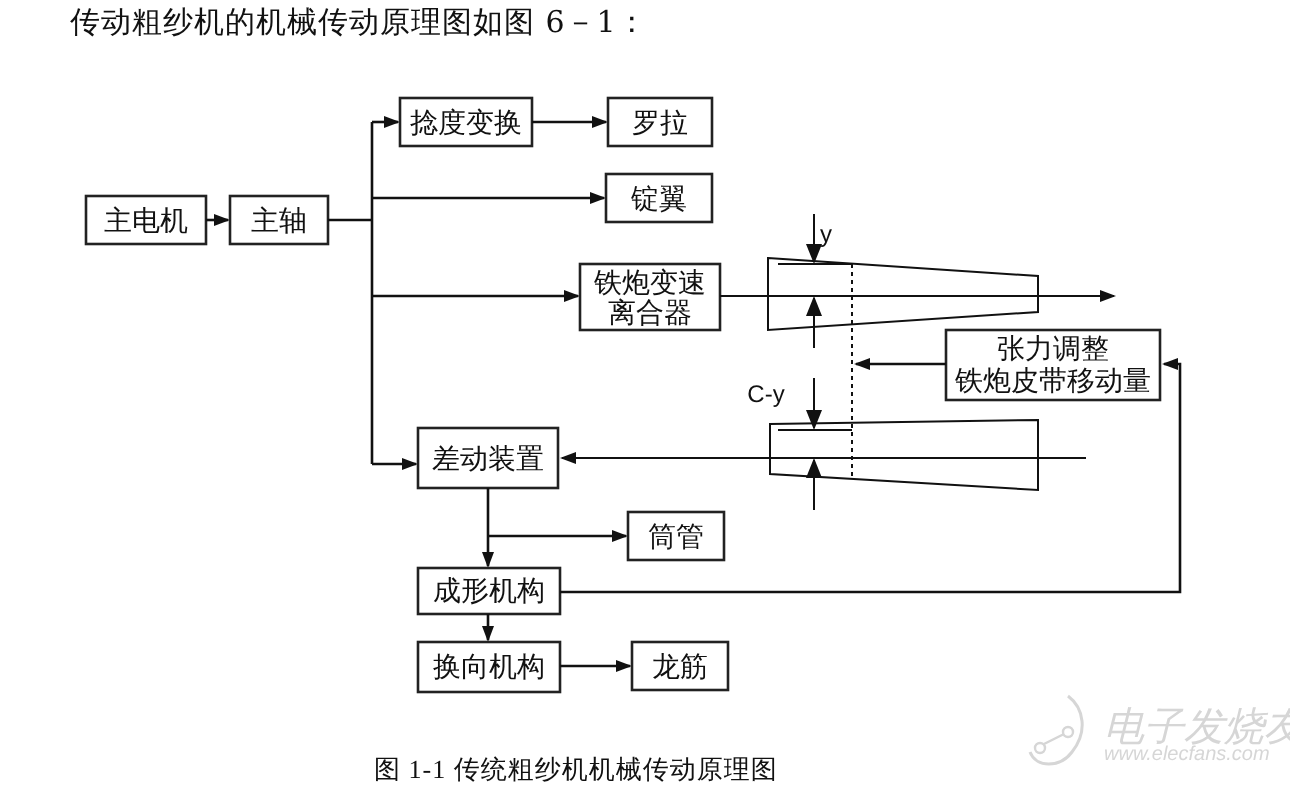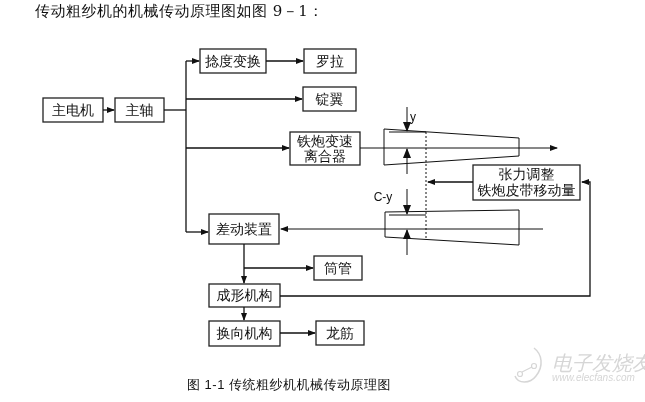--- a/index.html
+++ b/index.html
@@ -7,30 +7,30 @@
          font-family: "DejaVu Serif", "Liberation Serif", serif; color: #111; }
   .intro { position: absolute; left: 35px; top: 2px; font-size: 15px; letter-spacing: 0.5px; }
   svg { position: absolute; left: 0; top: 0; }
   .box { fill: #ffffff; stroke: #222; stroke-width: 1.3; }
   .ln { stroke: #111; stroke-width: 1.3; fill: none; }
   .thin { stroke: #111; stroke-width: 1; fill: none; }
   .dash { stroke: #111; stroke-width: 1; stroke-dasharray: 2 2; fill: none; }
   .lbl { font-size: 14px; fill: #111; font-family: "DejaVu Serif", "Liberation Serif", serif; }
   .sm { font-size: 12px; fill: #111; font-family: "Liberation Sans", sans-serif; }
   .caption { position: absolute; left: 187px; top: 376px; font-size: 13px; letter-spacing: 0.5px;
-             font-family: Liberation Sans, sans-serif; }
+             font-family: Liberation Serif, serif; }
   .wm { position: absolute; left: 512px; top: 344px; color: #d6d6d6; }
   .wm-cn { position: absolute; left: 40px; top: 6px; font-size: 20px; font-style: italic; white-space: nowrap; }
   .wm-url { position: absolute; left: 40px; top: 28px; font-size: 10px; white-space: nowrap;
             font-family: "Liberation Sans", sans-serif; font-style: italic; }
 </style>
 </head>
 <body>
 
-<div class="intro">传动粗纱机的机械传动原理图如图 9－1：</div>
+<div class="intro">传动粗纱机的机械传动原理图如图 6－1：</div>
 
 <svg width="645" height="402" viewBox="0 0 645 402">
   <defs>
     <marker id="ah" markerWidth="8" markerHeight="8" refX="7" refY="4" orient="auto" markerUnits="userSpaceOnUse">
       <path d="M0,1 L8,4 L0,7 Z" fill="#111"></path>
     </marker>
     <marker id="ahb" markerWidth="10" markerHeight="10" refX="9" refY="5" orient="auto" markerUnits="userSpaceOnUse">
       <path d="M0,1 L10,5 L0,9 Z" fill="#111"></path>
     </marker>
   </defs>

